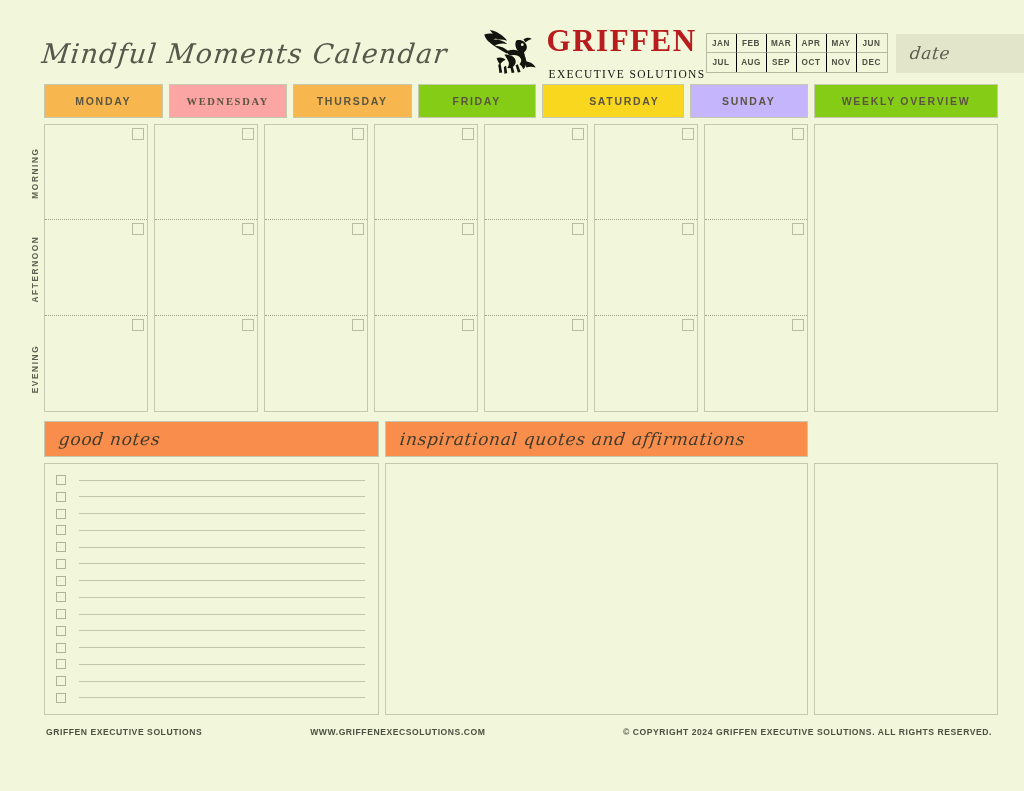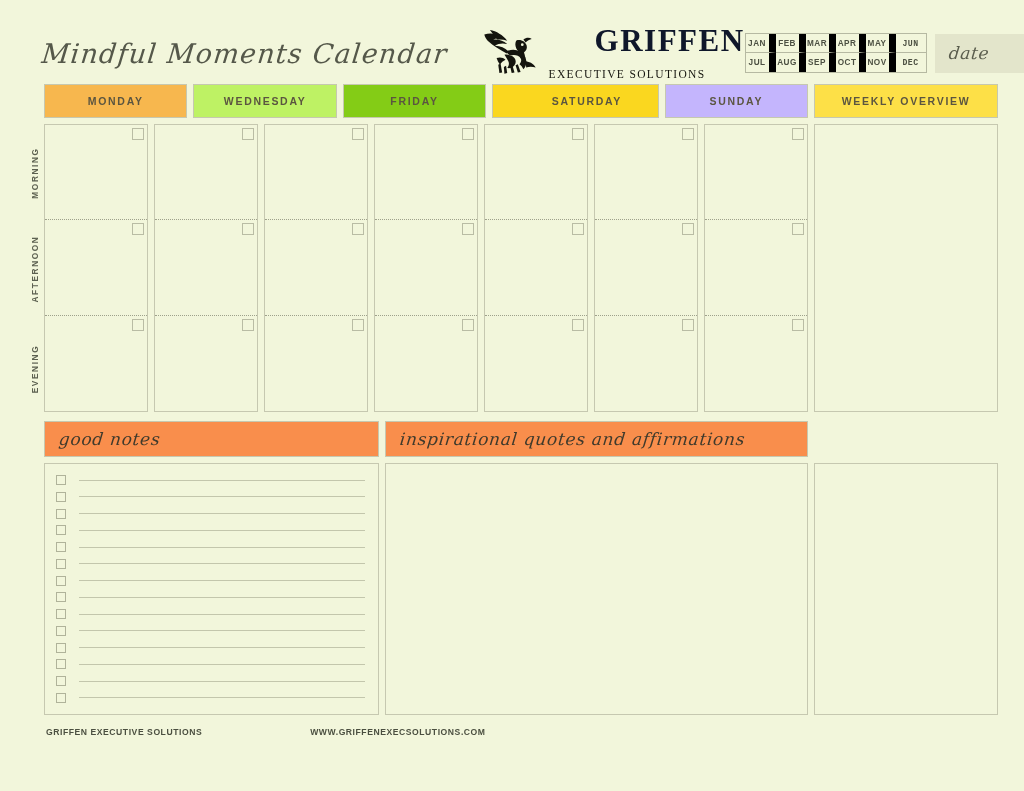--- a/index.html
+++ b/index.html
@@ -51,22 +51,21 @@
 
   .brand-mark { width: 56px; height: 48px; display: block; }
 
   .brand-text { display: flex; flex-direction: column; line-height: 1; }
 
   .brand-name {
     font-family: "Liberation Serif", serif;
     font-size: 31px;
     font-weight: 700;
     letter-spacing: 1.5px;
-    color: #0f172a;
-    margin-left: 48px;
+    color: #b91c1c;
   }
 
   .brand-sub {
     font-family: "Liberation Serif", serif;
     font-size: 11.5px;
     letter-spacing: 1.35px;
     color: #16160f;
     margin-top: 13px;
     padding-left: 2px;
   }
@@ -89,24 +88,24 @@
   .month-cell {
     width: 30px;
     height: 19px;
     display: flex;
     align-items: center;
     justify-content: center;
     font-size: 8.2px;
     font-weight: 700;
     letter-spacing: 0.5px;
     color: #4c5042;
-    border-right: 7px solid #000000;
+    border-right: 1px solid #000000;
     border-bottom: 1px solid #b6b9a2;
   }
-  .month-cell:nth-child(6n) { border-right: none; font-family: Liberation Mono, monospace; }
+  .month-cell:nth-child(6n) { border-right: none; }
   .month-cell:nth-child(n+7) { border-bottom: none; }
 
   .date-box {
     width: 208px;
     height: 39px;
     background: #e3e5cb;
     display: flex;
     align-items: center;
     padding-left: 14px;
     margin-left: 8px;
@@ -337,25 +336,26 @@
           <div class="month-cell">DEC</div>
         </div>
       <div class="date-box">
         <span class="date-script">date</span>
       </div>
     </div>
   </div>
 
   <div class="cal-head" id="cal-head">
       <div class="day-head col-day" style="background: rgb(247, 183, 78);">MONDAY</div>
-      <div class="day-head col-day" style="background: #bef264;">WEDNESDAY</div>
+      <div class="day-head col-day" style="background: #fca5a5; font-family: Liberation Serif, serif;">WEDNESDAY</div>
+      <div class="day-head col-day" style="background: rgb(247, 183, 78);">THURSDAY</div>
       <div class="day-head col-day" style="background: #84cc16;">FRIDAY</div>
       <div class="day-head col-day" style="background: rgb(250, 215, 31); padding-left: 23px;">SATURDAY</div>
       <div class="day-head col-day" style="background: #c4b5fd;">SUNDAY</div>
-      <div class="day-head col-ov" style="background: #fde047; text-align: right;">WEEKLY OVERVIEW</div>
+      <div class="day-head col-ov" style="background: #84cc16; text-align: right;">WEEKLY OVERVIEW</div>
     </div>
 
   <div class="cal-body">
     <div class="rail" id="time-rail">
         <div class="rail-label rail-morning">MORNING</div>
         <div class="rail-label rail-afternoon">AFTERNOON</div>
         <div class="rail-label rail-evening">EVENING</div>
       </div>
     <div style="display:flex;gap:6px;flex:1 1 0;" id="day-cols">
         <div class="day-col">
@@ -508,15 +508,16 @@
           <div class="note-line"></div>
         </div>
       </div>
     <div class="panel quotes-panel"></div>
     <div class="panel overview-panel"></div>
   </div>
 
   <div class="footer">
     <span class="f-left">GRIFFEN EXECUTIVE SOLUTIONS</span>
     <span class="f-center">WWW.GRIFFENEXECSOLUTIONS.COM</span>
+    <span class="f-right">© COPYRIGHT 2024 GRIFFEN EXECUTIVE SOLUTIONS. ALL RIGHTS RESERVED.</span>
   </div>
 
 </div>
 
 </body></html>

